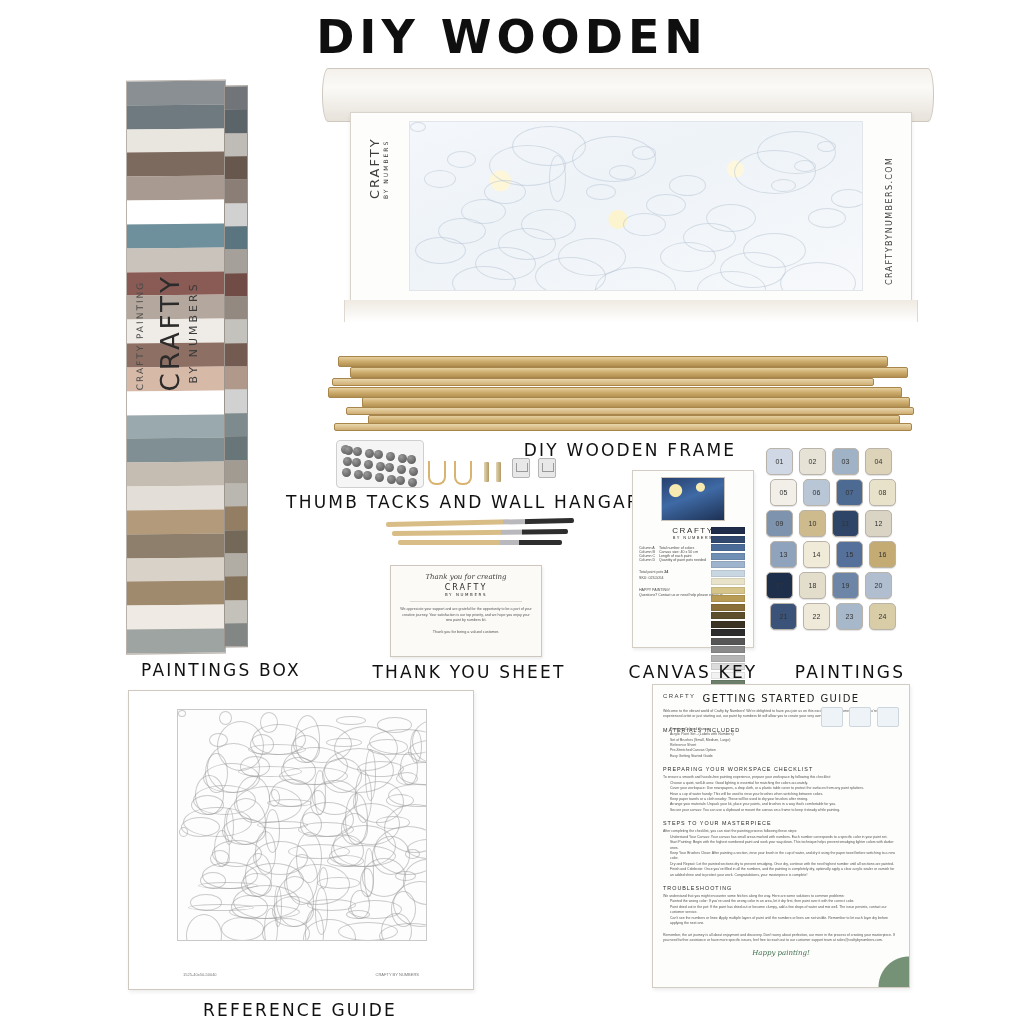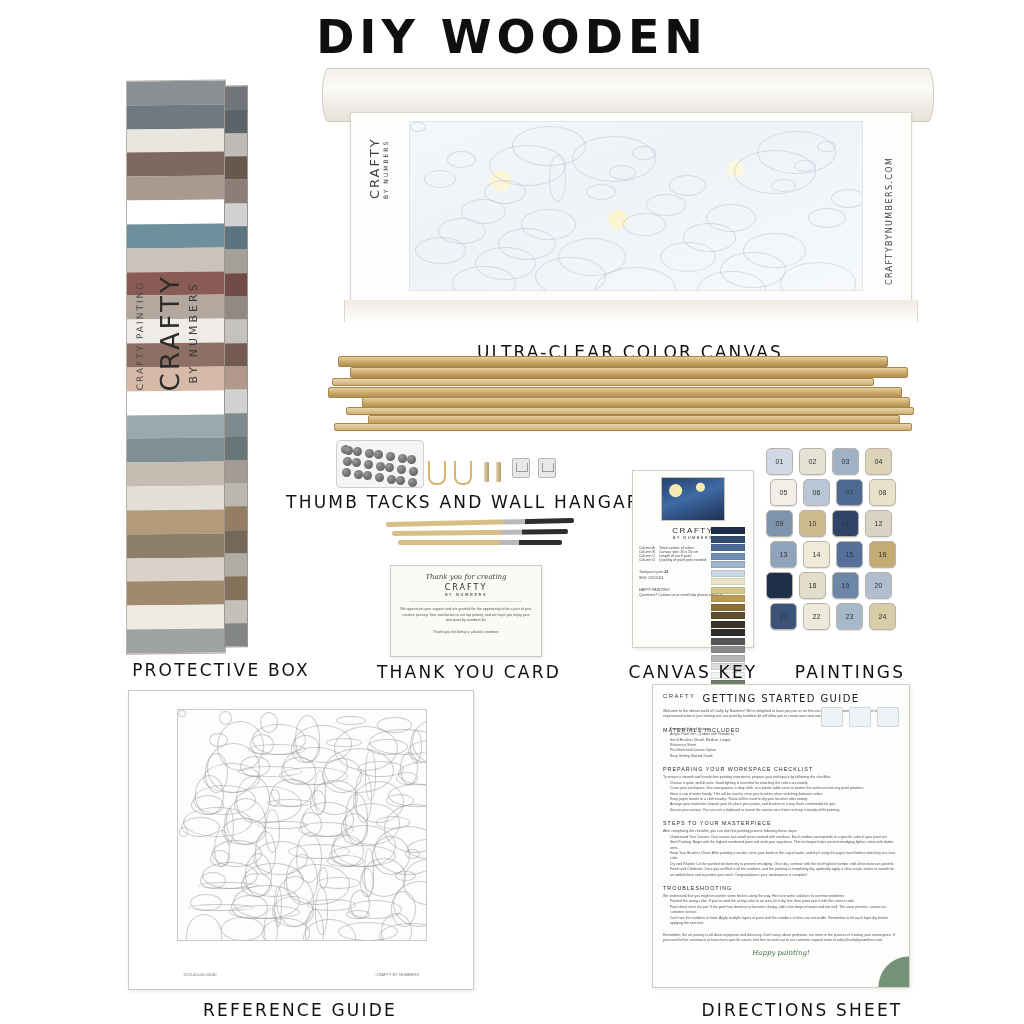--- a/index.html
+++ b/index.html
@@ -346,21 +346,21 @@
         <div class="stripe" style="height: 23.3567px; background: rgb(160, 138, 110); filter: brightness(0.82);"></div>
         <div class="stripe" style="height: 23.3567px; background: rgb(239, 234, 227); filter: brightness(0.82);"></div>
         <div class="stripe" style="height: 23.3567px; background: rgb(158, 164, 161); filter: brightness(0.82);"></div>
       </div>
     <div class="box-label">
       <span>CRAFTY</span>
       <small>BY NUMBERS</small>
     </div>
     <div class="box-side-label">CRAFTY PAINTING</div>
   </div>
-  <div class="abs caption" style="left:126px; top:660px; width:190px;">PROTECTIVE BOX</div>
+  <div class="abs caption" style="left:126px; top:660px; width:190px;">PAINTINGS BOX</div>
 
   <div class="abs roll-wrap">
     <div class="roll-tube"></div>
     <div class="roll-sheet">
       <div class="canvas-art" id="canvas-squiggles">
           <div class="squiggle" style="width: 14px; height: 8px; left: 0px; top: 0px; opacity: 0.55;"></div>
           <div class="squiggle" style="width: 27px; height: 15px; left: 37px; top: 29px; opacity: 0.55;"></div>
           <div class="squiggle" style="width: 40px; height: 22px; left: 74px; top: 58px; opacity: 0.55;"></div>
           <div class="squiggle" style="width: 53px; height: 29px; left: 111px; top: 87px; opacity: 0.55;"></div>
           <div class="squiggle" style="width: 66px; height: 36px; left: 148px; top: 116px; opacity: 0.55;"></div>
@@ -399,32 +399,32 @@
           <div class="squiggle" style="width: 75px; height: 39px; left: 79px; top: 23px; opacity: 0.55;"></div>
         </div>
       <div class="vert-label roll-left-label">
         <span>CRAFTY</span>
         <small>BY NUMBERS</small>
       </div>
       <div class="vert-label roll-right-label">CRAFTYBYNUMBERS.COM</div>
     </div>
     <div class="roll-shadow"></div>
   </div>
-  <div class="abs caption" style="left:380px; top:342px; width:500px;">ULTRA-CLEAR COLOR CANVAS</div>
 
   <div class="abs bars-wrap" id="frame-bars">
       <div class="bar" style="left: 10px; top: 0px; width: 548px;"></div>
       <div class="bar" style="left: 22px; top: 11px; width: 556px;"></div>
       <div class="bar thin" style="left: 4px; top: 22px; width: 540px;"></div>
       <div class="bar" style="left: 0px; top: 31px; width: 572px;"></div>
       <div class="bar" style="left: 34px; top: 41px; width: 546px;"></div>
       <div class="bar thin" style="left: 18px; top: 51px; width: 566px;"></div>
       <div class="bar" style="left: 40px; top: 59px; width: 530px;"></div>
       <div class="bar thin" style="left: 6px; top: 67px; width: 576px;"></div>
     </div>
+  <div class="abs caption" style="left:380px; top:440px; width:500px;">DIY WOODEN FRAME</div>
 
   <div class="abs tacks-bag" id="tacks">
       <div class="tack" style="left: 4px; top: 4px;"></div>
       <div class="tack" style="left: 15px; top: 17px;"></div>
       <div class="tack" style="left: 26px; top: 30px;"></div>
       <div class="tack" style="left: 37px; top: 9px;"></div>
       <div class="tack" style="left: 48px; top: 22px;"></div>
       <div class="tack" style="left: 59px; top: 35px;"></div>
       <div class="tack" style="left: 70px; top: 14px;"></div>
       <div class="tack" style="left: 5px; top: 27px;"></div>
@@ -466,21 +466,21 @@
   <div class="abs thankyou">
     <div class="ty-head">Thank you for creating</div>
     <div class="ty-brand">
       <span>CRAFTY</span>
       <small>BY NUMBERS</small>
     </div>
     <div class="ty-rule"></div>
     <div class="ty-body">We appreciate your support and are grateful for the opportunity to be a part of your creative journey. Your satisfaction is our top priority, and we hope you enjoy your new paint by numbers kit.</div>
     <div class="ty-foot">Thank you for being a valued customer.</div>
   </div>
-  <div class="abs caption" style="left:340px; top:662px; width:258px;">THANK YOU CARD</div>
+  <div class="abs caption" style="left:340px; top:662px; width:258px;">THANK YOU SHEET</div>
 
   <div class="abs colorkey">
     <div class="ck-thumb"></div>
     <div class="ck-brand">
       <span>CRAFTY</span>
       <small>BY NUMBERS</small>
     </div>
     <div class="ck-cols">
       <div>
         <div>Column A</div>
@@ -721,15 +721,14 @@
     <div class="dir-li">Painted the wrong color: If you've used the wrong color in an area, let it dry first, then paint over it with the correct color.</div>
     <div class="dir-li">Paint dried out in the pot: If the paint has dried out or become clumpy, add a few drops of water and mix well. The issue persists, contact our customer service.</div>
     <div class="dir-li">Can't see the numbers or lines: Apply multiple layers of paint until the numbers or lines are not visible. Remember to let each layer dry before applying the next one.</div>
 
     <div class="dir-p" style="margin-top:6px;">Remember, the art journey is all about enjoyment and discovery. Don't worry about perfection, our more in the process of creating your masterpiece. If you need further assistance or have more specific issues, feel free to reach out to our customer support team at sales@craftybynumbers.com.</div>
     <div class="dir-happy">Happy painting!</div>
     <div class="dir-leaf"></div>
   </div>
 
   <div class="abs caption" style="left:150px; top:1000px; width:300px;">REFERENCE GUIDE</div>
-  <div class="abs caption" style="left:672px; top:1000px; width:260px;">DIRECTIONS SHEET</div>
 
 </div>
 
 </body></html>

